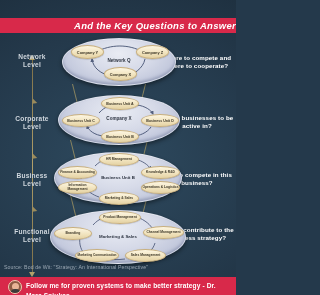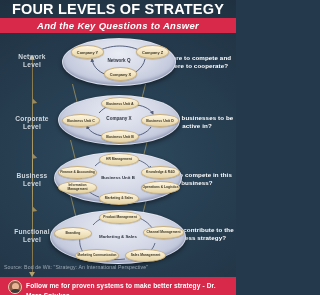--- a/index.html
+++ b/index.html
@@ -21,21 +21,21 @@
     text-align:center;color:#ffffff;
     font-size:14.5px;font-weight:bold;letter-spacing:.2px;
     line-height:16px;
   }
   .hdr-band{
     position:absolute;left:0;top:18px;width:236px;height:15px;
     background:#d8294a;
   }
   .hdr-sub{
     position:absolute;left:0;top:19px;width:236px;height:28px;
-    text-align:center;color:#ffffff;
+    text-align:right;color:#ffffff;
     font-size:9.5px;font-weight:bold;font-style:italic;
     line-height:13px;letter-spacing:.3px;
   }
 
   
   .axis-line{
     position:absolute;left:32px;top:60px;width:1px;height:212px;
     background:linear-gradient(#7d7049,#b2a06a,#7d7049);
   }
   .axis-cap{
@@ -127,21 +127,20 @@
     position:absolute;left:26px;top:281px;width:206px;
     color:#ffffff;font-size:6.6px;font-weight:bold;line-height:10px;
     letter-spacing:.1px;
   }
 </style>
 </head>
 <body>
 
 <div id="poster">
 
-  <div class="hdr-title">FOUR LEVELS OF STRATEGY</div>
   <div class="hdr-band"></div>
   <div class="hdr-sub">And the Key Questions to Answer</div>
 
   <div class="axis-line"></div>
   <div class="axis-cap up"></div>
   <div class="axis-cap dn"></div>
   <div class="axis-tick" style="top:100px">
       <i></i>
     </div>
   <div class="axis-tick" style="top:155px">

